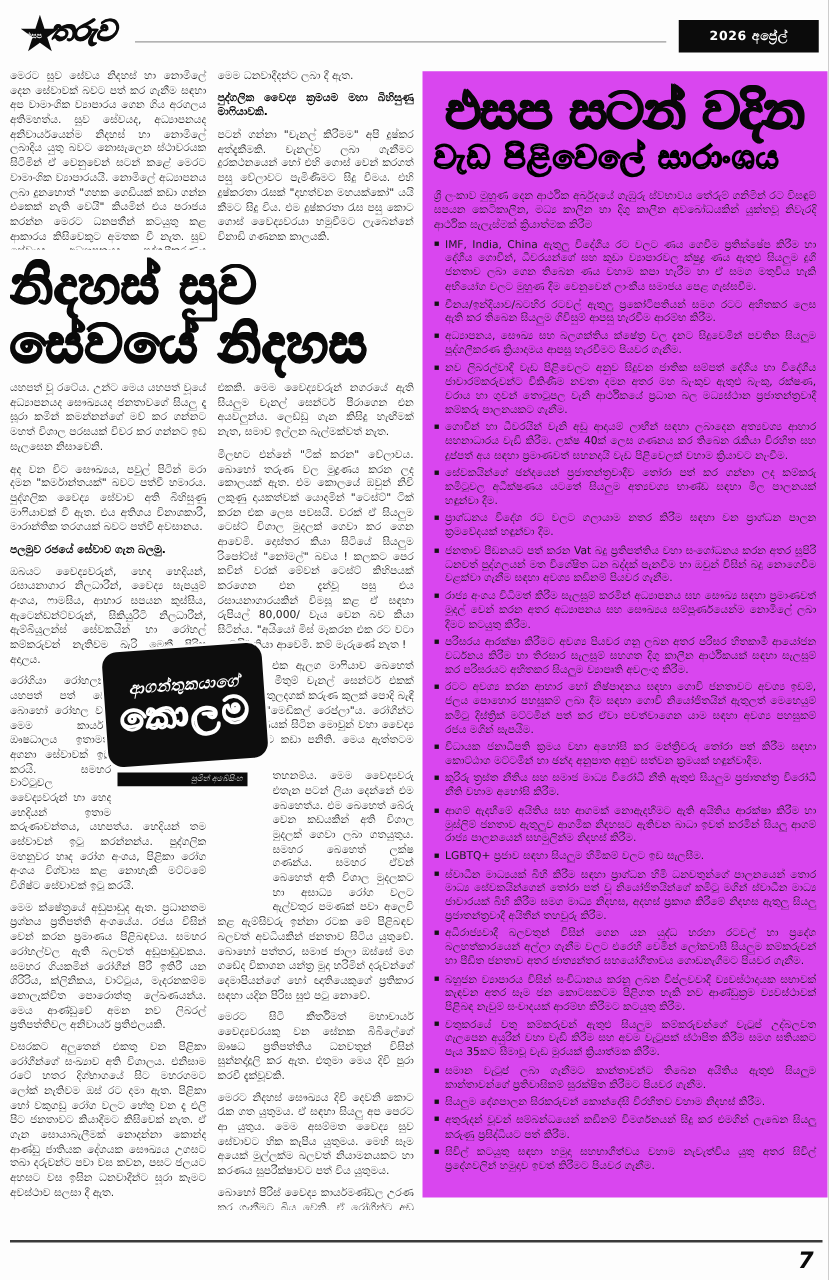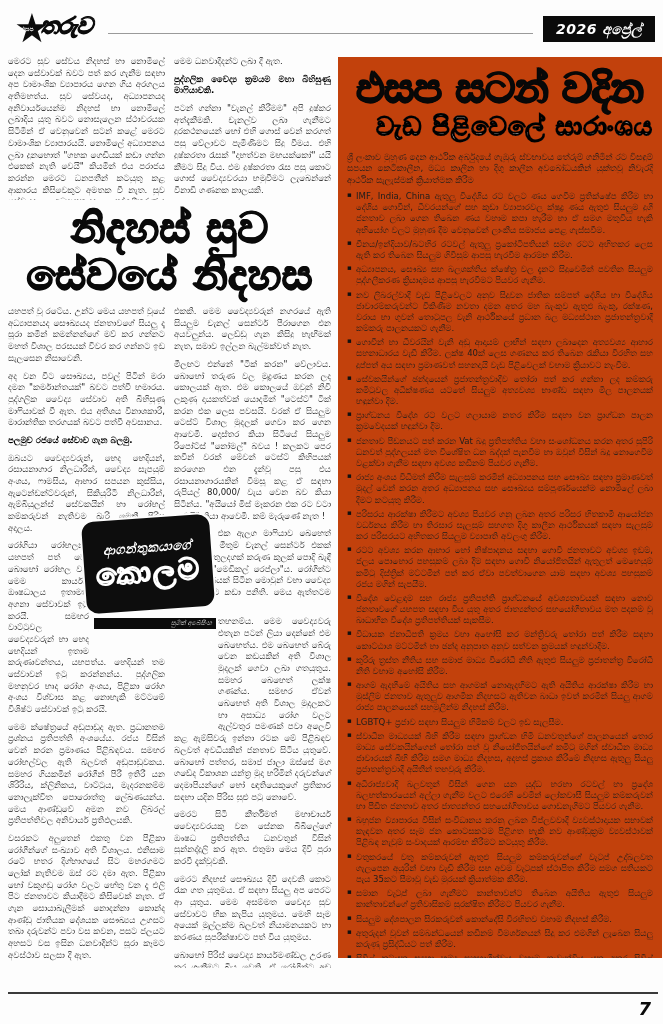--- a/index.html
+++ b/index.html
@@ -9,60 +9,60 @@
   
   .masthead{position:absolute;top:6px;left:8px;right:8px;height:48px;}
   .logo{position:absolute;left:6px;top:2px;width:86px;height:46px;}
   .logo .star{position:absolute;left:0;top:0;font-size:40px;line-height:40px;color:#0c0c0c;}
   .logo .star-label{position:absolute;left:7px;top:17px;font-size:6px;color:#fff;font-weight:bold;}
   .logo .logo-name{position:absolute;left:26px;top:4px;font-size:23px;font-weight:900;
         font-style:italic;color:#0c0c0c;letter-spacing:-1px;
         text-shadow:1px 0 0 #0c0c0c,0 1px 0 #0c0c0c;}
   .mast-rule{position:absolute;left:100px;right:122px;top:27px;height:1px;background:#9a9a9a;}
   .date-box{position:absolute;right:0;top:10px;width:112px;height:26px;background:#0b0b0b;
-        color:#fff;font-size:14px;font-weight:bold;font-style:italic;
+        color:#fff;font-size:10px;font-weight:bold;
         display:flex;align-items:center;justify-content:center;letter-spacing:.5px;}
 
   
   .content{position:absolute;top:56px;left:8px;right:5px;bottom:36px;}
   .left-zone{position:absolute;left:0;top:0;width:324px;height:930px;overflow:hidden;}
   .program-box{position:absolute;left:330px;top:1px;width:324px;height:901px;
-        background:#c2410c;padding:8px 9px;box-sizing:border-box;overflow:hidden;}
+        background:#d946ef;padding:8px 9px;box-sizing:border-box;overflow:hidden;}
 
   
   .cols{display:flex;gap:9px;}
   .col{width:157px;font-size:8.6px;line-height:1.36;text-align:justify;color:#222;}
   .col p{margin:0 0 6px 0;}
   .col .inline-head{font-weight:bold;color:#000;}
   .cols-top{height:144px;overflow:hidden;}
   .cols-bottom{position:relative;height:662px;overflow:hidden;}
 
   
-  .headline{margin:4px 0 8px 0;text-align:center;font-weight:900;color:#0a0a0a;
+  .headline{margin:4px 0 8px 0;font-weight:900;color:#0a0a0a;
         font-size:42px;line-height:1.12;letter-spacing:1px;
         text-shadow:1px 0 0 #0a0a0a,0 1px 0 #0a0a0a,-1px 0 0 #0a0a0a;}
 
   
   .badge{position:absolute;left:76px;top:212px;width:128px;height:92px;background:#0d0d0d;
         border-radius:12px;transform:rotate(-4deg);box-shadow:0 0 0 2px #fdfdfd;
         display:flex;flex-direction:column;align-items:center;justify-content:center;z-index:3;}
   .badge .b1{color:#fff;font-weight:bold;font-style:italic;font-size:13px;letter-spacing:.5px;}
   .badge .b2{font-size:30px;font-weight:900;color:rgba(0,0,0,0);
         -webkit-text-stroke:1.3px #fff;letter-spacing:2px;line-height:1.05;}
-  .byline-bar{position:absolute;left:86px;top:312px;width:122px;height:11px;background:#0b0b0b;
+  .byline-bar{position:absolute;left:86px;top:312px;width:104px;height:11px;background:#0b0b0b;
         color:#e8e8e8;font-size:6.5px;font-style:italic;text-align:right;
         padding:1px 4px 0 0;box-sizing:border-box;z-index:3;}
   .spacer-r{float:right;width:76px;height:116px;}
   .spacer-l{float:left;width:44px;height:112px;}
 
   
   .pb-headline{margin:2px 0 0 0;text-align:center;font-weight:900;color:#080808;
         font-size:41px;line-height:1.05;letter-spacing:0px;
         text-shadow:1.3px 0 0 #080808,0 1.3px 0 #080808,-1.3px 0 0 #080808;}
-  .pb-subhead{margin:3px 0 7px 0;text-align:right;font-weight:800;font-size:25.5px;
+  .pb-subhead{margin:3px 0 7px 0;text-align:left;font-weight:800;font-size:25.5px;
         color:#f2f2f2;-webkit-text-stroke:1.1px #000;letter-spacing:1px;line-height:1.05;}
   .pb-intro{font-size:8.7px;line-height:1.32;text-align:justify;margin:12px 0 5px 0;color:#1d1d1d;}
   .pb-list{list-style:none;margin:0;padding:0;}
   .pb-list li{position:relative;padding-left:9px;margin-bottom:3.2px;font-size:8.55px;
         line-height:1.3;text-align:justify;color:#1d1d1d;}
   .pb-list li::before{content:"▪";position:absolute;left:0;top:0;font-size:7px;color:#111;}
 
   
   .footer-rule{position:absolute;left:8px;right:5px;bottom:30px;height:2px;background:#3a3a3a;}
   .page-number{position:absolute;right:12px;bottom:5px;font-size:18px;font-weight:900;
@@ -144,21 +144,20 @@
           <li>චීනය/ඉන්දියාව/බටහිර රටවල් ඇතුලු ප්‍රකෝටිපතියන් සමග රටට අහිතකර ලෙස ඇති කර තිබෙන සියලුම ගිවිසුම් ආපසු හැරවීම ආරම්භ කිරීම.</li>
           <li>අධ්‍යාපනය, සෞඛ්‍ය සහ බලශක්තිය ක්ෂේත්‍ර වල දැනට සිදුවෙමින් පවතින සියලුම පුද්ගලීකරණ ක්‍රියාදාමය ආපසු හැරවීමට පියවර ගැනීම.</li>
           <li>නව ලිබරල්වාදී වැඩ පිළිවෙලට අනුව සිදුවන ජාතික සම්පත් දේශීය හා විදේශීය ජාවාරම්කරුවන්ට විකිණීම නවතා දමන අතර මහ බැංකුව ඇතුළු බැංකු, රක්ෂණ, වරාය හා ගුවන් තොටුපල වැනි ආර්ථිකයේ ප්‍රධාන බල මධ්‍යස්ථාන ප්‍රජාතන්ත්‍රවාදී කම්කරු පාලනයකට ගැනීම.</li>
           <li>ගොවීන් හා ධීවරයින් වැනි අඩු ආදායම් ලාභීන් සඳහා ලබාදෙන අත්‍යවශ්‍ය ආහාර සහනාධාරය වැඩි කිරීම. ලක්ෂ 40ක් ලෙස ගණනය කර තිබෙන රැකියා විරහිත සහ දුප්පත් අය සඳහා ප්‍රමාණවත් සහනදායි වැඩ පිළිවෙලක් වහාම ක්‍රියාවට නැංවීම.</li>
           <li>සේවකයින්ගේ ඡන්දයෙන් ප්‍රජාතන්ත්‍රවාදීව තෝරා පත් කර ගන්නා ලද කම්කරු කමිටුවල අධීක්ෂණය යටතේ සියලුම අත්‍යවශ්‍ය භාණ්ඩ සඳහා මිල පාලනයක් හඳුන්වා දීම.</li>
           <li>ප්‍රාග්ධනය විදේශ රට වලට ගලායාම නතර කිරීම සඳහා වන ප්‍රාග්ධන පාලන ක්‍රමවේදයක් හඳුන්වා දීම.</li>
           <li>ජනතාව පීඩනයට පත් කරන Vat බදු ප්‍රතිපත්තිය වහා සංශෝධනය කරන අතර සුපිරි ධනවත් පුද්ගලයන් මත විශේෂිත ධන බද්දක් පැනවීම හා ඔවුන් විසින් බදු නොගෙවීම වළක්වා ගැනීම සඳහා අවශ්‍ය කඩිනම් පියවර ගැනීම.</li>
           <li>රාජ්‍ය අංශය විධිමත් කිරීම සැලසුම් කරමින් අධ්‍යාපනය සහ සෞඛ්‍ය සඳහා ප්‍රමාණවත් මුදල් වෙන් කරන අතර අධ්‍යාපනය සහ සෞඛ්‍යය සම්පූර්ණයෙන්ම නොමිලේ ලබා දීමට කටයුතු කිරීම.</li>
           <li>පරිසරය ආරක්ෂා කිරීමට අවශ්‍ය පියවර ගනු ලබන අතර පරිසර හිතකාමී ආයෝජන වර්ධනය කිරීම හා තිරසාර සැලසුම් සහගත දිගු කාලීන ආර්ථිකයක් සඳහා සැලසුම් කර පරිසරයට අහිතකර සියලුම ව්‍යාපෘති අවලංගු කිරීම.</li>
           <li>රටට අවශ්‍ය කරන ආහාර හෝ නිෂ්පාදනය සඳහා ගොවි ජනතාවට අවශ්‍ය ඉඩම්, ජලය පොහොර පහසුකම් ලබා දීම සඳහා ගොවි නියෝජිතයින් ඇතුලත් මෙහෙයුම් කමිටු දිස්ත්‍රික් මට්ටමින් පත් කර ඒවා පවත්වාගෙන යාම සඳහා අවශ්‍ය පහසුකම් රජය මගින් සැපයීම.</li>
-          <li>විදේශ වෙළඳාම සහ රාජ්‍ය ප්‍රතිපත්ති ප්‍රාග්ධනයේ අවශ්‍යතාවයන් සඳහා නොව ජනතාවගේ යහපත සඳහා විය යුතු අතර ජාත්‍යන්තර සහයෝගීතාවය මත පදනම් වූ බාධාහීන විදේශ ප්‍රතිපත්තියක් සැකසීම.</li>
           <li>විධායක ජනාධිපති ක්‍රමය වහා අහෝසි කර මන්ත්‍රිවරු තෝරා පත් කිරීම සඳහා කොට්ඨාශ මට්ටමින් හා ඡන්ද අනුපාත අනුව සත්වන ක්‍රමයක් හඳුන්වාදීම.</li>
           <li>කුරිරු ත්‍රස්ත නීතිය සහ සමාජ මාධ්‍ය විරෝධී නීති ඇතුළු සියලුම ප්‍රජාතන්ත්‍ර විරෝධී නීති වහාම අහෝසි කිරීම.</li>
           <li>ආගම් ඇදහීමේ අයිතිය සහ ආගමක් නොඇදහීමට ඇති අයිතිය ආරක්ෂා කිරීම හා මුස්ලිම් ජනතාව ඇතුලුව ආගමික නිදහසට ඇතිවන බාධා ඉවත් කරමින් සියලු ආගම් රාජ්‍ය පාලනයෙන් සහමුලින්ම නිදහස් කිරීම.</li>
           <li>LGBTQ+ ප්‍රජාව සඳහා සියලුම හිමිකම් වලට ඉඩ සැලසීම.</li>
           <li>ස්වාධීන මාධ්‍යයක් බිහි කිරීම සඳහා ප්‍රාග්ධන හිමි ධනවතුන්ගේ පාලනයෙන් තොර මාධ්‍ය සේවකයින්ගෙන් තෝරා පත් වූ නියෝජිතයින්ගේ කමිටු මගින් ස්වාධීන මාධ්‍ය ජාවාරයක් බිහි කිරීම සමග මාධ්‍ය නිදහස, අදහස් ප්‍රකාශ කිරීමේ නිදහස ඇතුලු සියලු ප්‍රජාතන්ත්‍රවාදී අයිතීන් තහවුරු කිරීම.</li>
           <li>අධිරාජ්‍යවාදී බලවතුන් විසින් ගෙන යන යුද්ධ හරහා රටවල් හා ප්‍රදේශ බලහත්කාරයෙන් අල්ලා ගැනීම වලට එරෙහි වෙමින් ලෝකවාසී සියලුම කම්කරුවන් හා පීඩිත ජනතාව අතර ජාත්‍යන්තර සහයෝගීතාවය ගොඩනැගීමට පියවර ගැනීම.</li>
           <li>බහුජන ව්‍යාපාරය විසින් සංවිධානය කරනු ලබන විප්ලවවාදී ව්‍යවස්ථාදායක සභාවක් කැඳවන අතර සෑම ජන කොටසකටම පිළිගත හැකි නව ආණ්ඩුක්‍රම ව්‍යවස්ථාවක් පිළිබඳ නැවුම් සංවාදයක් ආරම්භ කිරීමට කටයුතු කිරීම.</li>
           <li>වතුකරයේ වතු කම්කරුවන් ඇතුළු සියලුම කම්කරුවන්ගේ වැටුප් උද්බලවත ගැලපෙන අයුරින් වහා වැඩි කිරීම සහ අවම වැටුපක් ස්ථාපිත කිරීම සමග සතියකට පැය 35කට සීමාවූ වැඩ මුරයක් ක්‍රියාත්මක කිරීම.</li>
           <li>සමාන වැටුප් ලබා ගැනීමට කාන්තාවන්ට තිබෙන අයිතිය ඇතුළු සියලුම කාන්තාවන්ගේ ප්‍රතිවාසිකම් සුරක්ෂිත කිරීමට පියවර ගැනීම.</li>
           <li>සියලුම දේශපාලන සිරකරුවන් කොන්දේසි විරහිතව වහාම නිදහස් කිරීම.</li>

